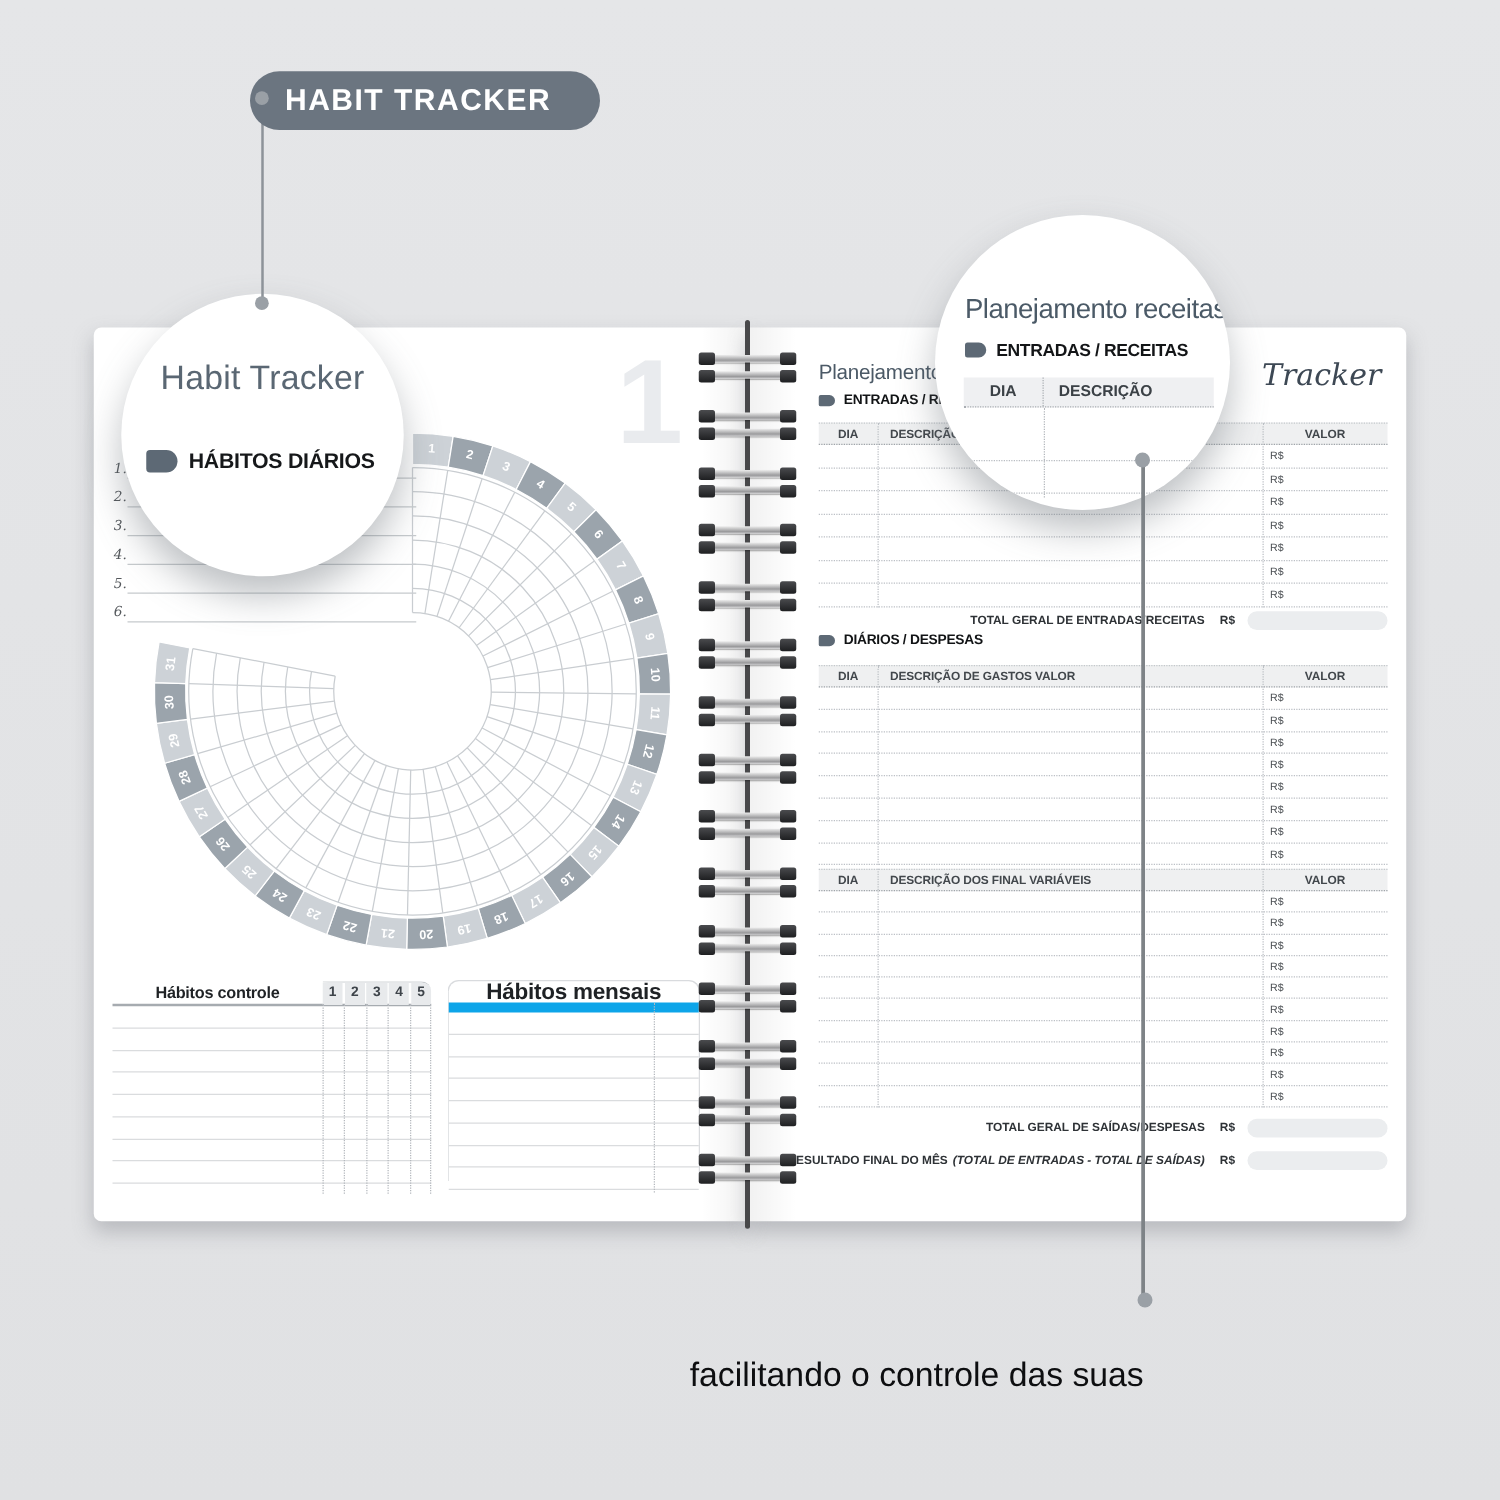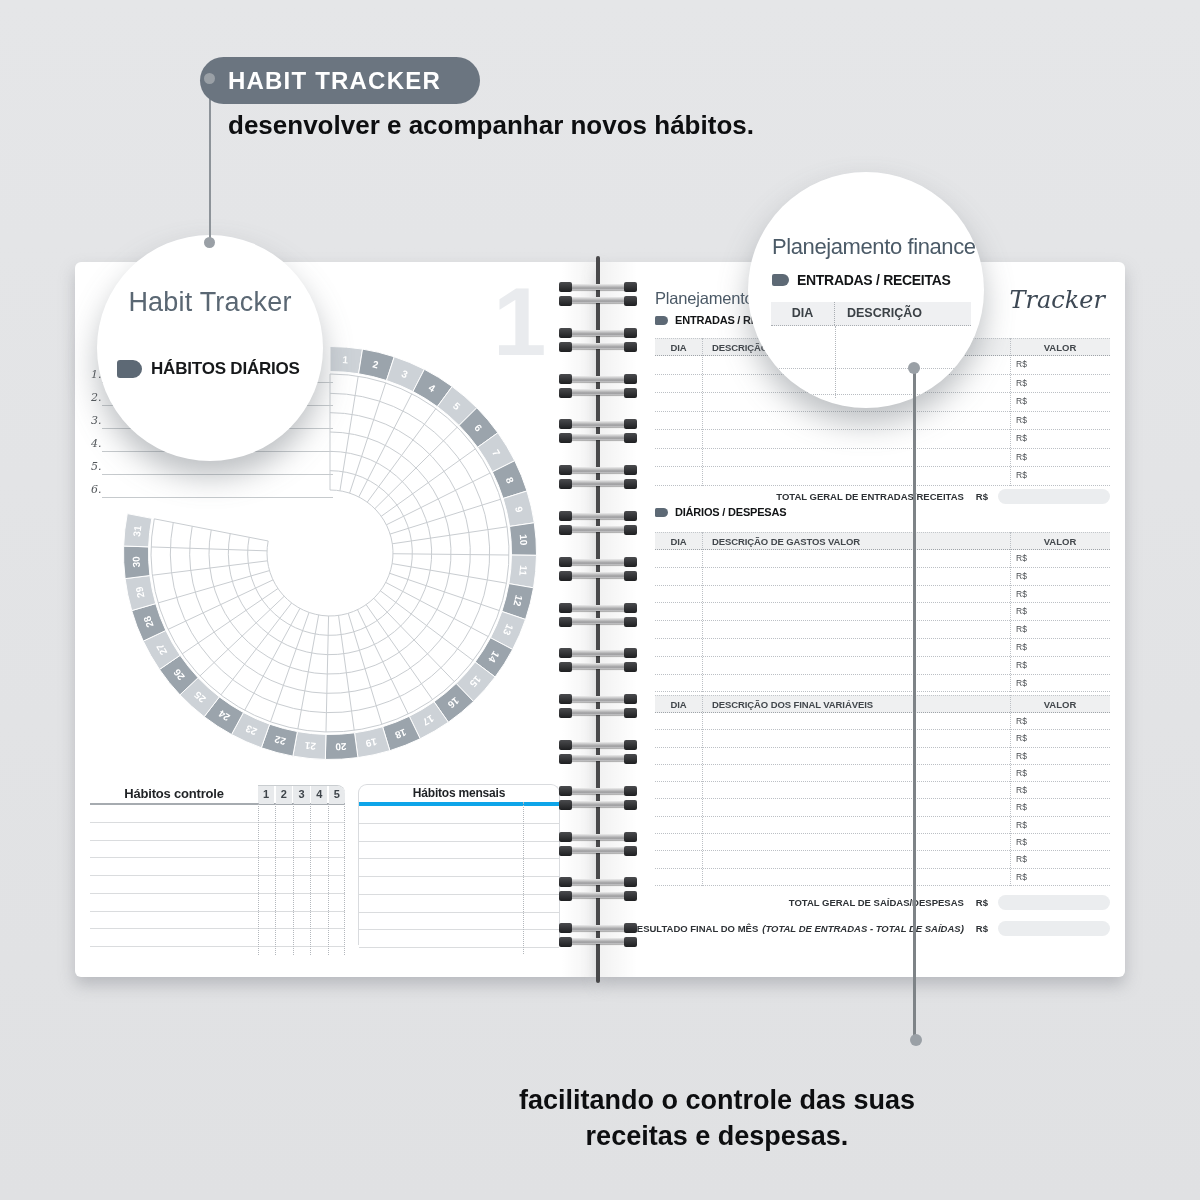--- a/index.html
+++ b/index.html
@@ -32,21 +32,21 @@
   .weekly{position:absolute;left:15px;top:523px;width:255px;height:160px;}
   .wk-head{position:relative;height:18px;border-bottom:2px solid #a6abb0;}
   .wk-title{position:absolute;left:0;top:0;width:168px;text-align:center;font-size:13px;font-weight:700;color:#1f2225;line-height:18px;letter-spacing:-.2px;}
   .wk-cols{position:absolute;left:168px;right:0;top:0;height:18px;display:flex;gap:1.5px;border-top:1px solid #c9cdd0;border-radius:0 8px 0 0;overflow:hidden;}
   .wk-col{flex:1;background:#e8eaec;text-align:center;font-size:11px;font-weight:700;color:#3e444a;line-height:17px;}
   .wk-col:last-child{border-radius:0 7px 0 0;}
   .rowline{border-bottom:1px solid #dadcde;}
   .vdot{position:absolute;border-left:1px dotted #b4b8bd;}
 
   .monthly{position:absolute;left:283px;top:522px;width:202px;height:161px;border:1px solid #d9dbde;border-bottom:none;border-radius:9px 9px 0 0;box-sizing:border-box;}
-  .mo-head{height:17px;border-bottom:4px solid #0ea5e9;text-align:center;font-size:12px;font-weight:700;line-height:17px;color:#1f2225;letter-spacing:-.2px;}
+  .mo-head{height:17px;border-bottom:8px solid #0ea5e9;text-align:center;font-size:18px;font-weight:700;line-height:17px;color:#1f2225;letter-spacing:-.2px;}
 
   
   .rp-title{position:absolute;left:56px;top:27px;font-size:16.5px;font-weight:500;color:#4b5966;letter-spacing:-.2px;}
   .rp-month{position:absolute;right:20px;top:24px;font-family:"DejaVu Serif",serif;font-style:italic;font-size:24px;color:#3d4854;}
   .sec-row{position:absolute;display:flex;align-items:center;}
   .tag-icon{background:#5d6975;border-radius:2px 6px 6px 2px;flex:none;}
   .sec-row .tag-icon{width:13px;height:9px;margin-right:7px;}
   .sec-label{font-size:11px;font-weight:700;color:#111315;letter-spacing:-.2px;}
   #secIncome{left:56px;top:52px;} #secExpense{left:56px;top:244px;}
 
@@ -92,21 +92,21 @@
   #lineBottom{left:913px;top:368px;width:3px;height:672px;background:#7e8387;}
   .dot{position:absolute;border-radius:50%;background:#9aa0a6;z-index:8;}
   #dotBadgeTop{left:204px;top:73px;width:11px;height:11px;}
   #dotBubbleLeft{left:204px;top:237px;width:11px;height:11px;}
   #dotBubbleRight{left:908px;top:362px;width:12px;height:12px;}
   #dotBadgeBottom{left:910px;top:1034px;width:12px;height:12px;}
   .badge{position:absolute;background:#6b7580;color:#fff;font-weight:700;z-index:7;display:flex;align-items:center;box-sizing:border-box;}
   #badgeTop{left:200px;top:57px;width:280px;height:47px;border-radius:24px;font-size:24px;letter-spacing:1.2px;padding-left:28px;}
   #badgeBottom{left:358px;top:1022px;width:592px;height:50px;border-radius:25px;font-size:25px;letter-spacing:1px;justify-content:center;}
   .desc-top{position:absolute;left:228px;top:108px;font-size:26px;line-height:34px;font-weight:700;color:#0d0e10;z-index:7;}
-  .desc-bottom{position:absolute;right:285px;top:1082px;text-align:center;font-size:27px;line-height:36px;font-weight:700;color:#0d0e10;z-index:7;}
+  .desc-bottom{position:absolute;right:285px;top:1082px;text-align:right;font-size:27px;line-height:36px;font-weight:400;color:#0d0e10;z-index:7;}
 </style>
 </head>
 <body>
 
 <div class="canvas">
 
   <div class="notebook">
 
     <div class="page page-left">
       <div class="big-one">1</div>
@@ -557,21 +557,21 @@
 
   <div class="bubble bubble-left">
     <div class="bl-title">Habit Tracker</div>
     <div class="bl-row">
       <span class="tag-icon"></span>
       <span class="bl-label">HÁBITOS DIÁRIOS</span>
     </div>
   </div>
 
   <div class="bubble bubble-right">
-    <div class="br-title">Planejamento finance</div>
+    <div class="br-title">Planejamento receitas</div>
     <div class="br-row">
       <span class="tag-icon"></span>
       <span class="br-label">ENTRADAS / RECEITAS</span>
     </div>
     <div class="br-thead">
       <div class="br-th-dia">DIA</div>
       <div class="br-th-desc">DESCRIÇÃO</div>
     </div>
     <div class="br-vline"></div>
     <div class="br-h1"></div>
@@ -583,20 +583,18 @@
 
   <div class="badge" id="badgeTop">
     <span>HABIT TRACKER</span>
   </div>
   <div class="dot" id="dotBadgeTop"></div>
   <div class="dot" id="dotBubbleLeft"></div>
   <div class="dot" id="dotBubbleRight"></div>
   <div class="dot" id="dotBadgeBottom"></div>
 
   <div class="desc-top">
-    <div>desenvolver e acompanhar novos hábitos.</div>
   </div>
 
   <div class="desc-bottom">
     <div>facilitando o controle das suas</div>
-    <div>receitas e despesas.</div>
   </div>
 </div>
 
 </body></html>

